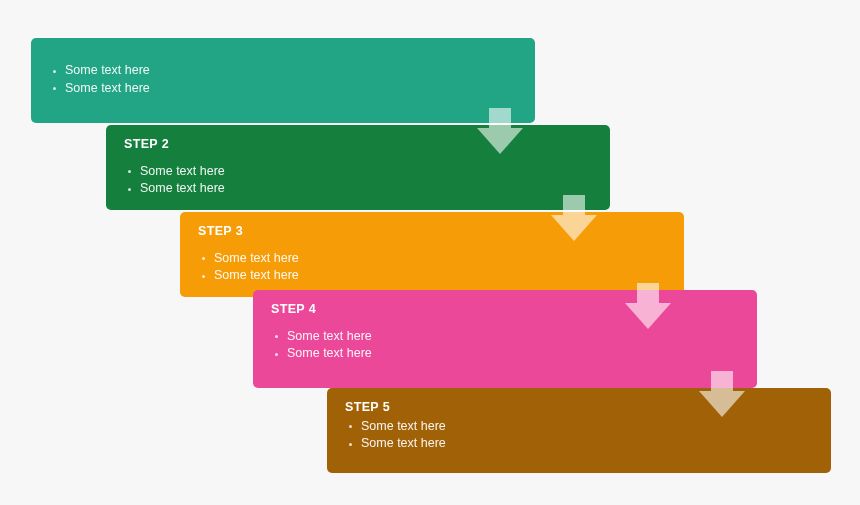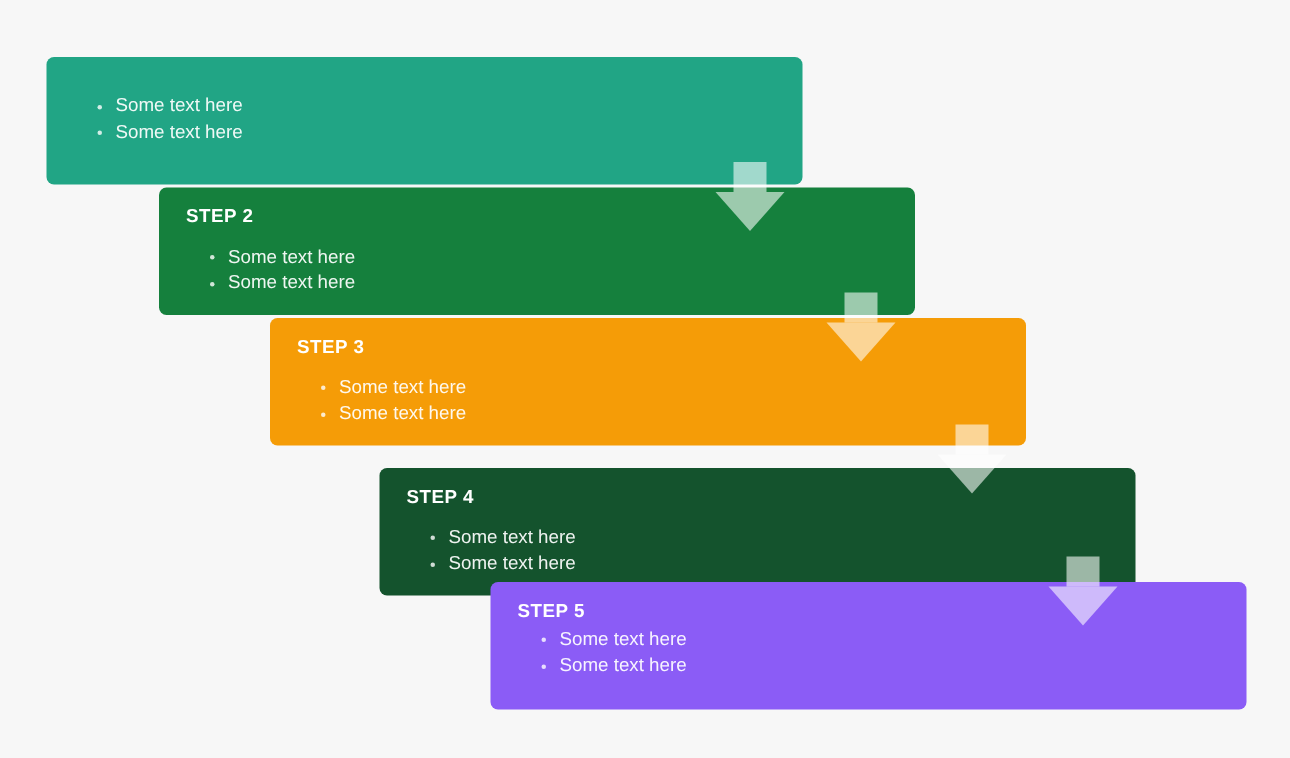--- a/index.html
+++ b/index.html
@@ -36,21 +36,21 @@
     font-size: 12.5px;
     font-weight: bold;
     letter-spacing: 0.35px;
     line-height: 1.1;
     color: #ffffff;
     margin: 0;
   }
 
   .step-list {
     list-style: none;
-    margin: 12px;
+    margin: 0;
     padding: 0;
   }
 
   .step-list li {
     position: relative;
     font-size: 12.5px;
     line-height: 17.5px;
     color: rgba(255,255,255,0.93);
     padding-left: 16px;
     white-space: nowrap;
@@ -106,28 +106,28 @@
         <li>Some text here</li>
       </ul>
     </div>
     <div class="step-box gap-wide" style="left: 180px; top: 212px; width: 504px; height: 85px; background: rgb(245, 156, 7);">
       <div class="step-title">STEP 3</div>
       <ul class="step-list">
         <li>Some text here</li>
         <li>Some text here</li>
       </ul>
     </div>
-    <div class="step-box gap-wide" style="left: 253px; top: 312px; width: 504px; height: 85px; background: #14532d;">
+    <div class="step-box gap-wide" style="left: 253px; top: 290px; width: 504px; height: 98px; background: #ec4899;">
       <div class="step-title">STEP 4</div>
       <ul class="step-list">
         <li>Some text here</li>
         <li>Some text here</li>
       </ul>
     </div>
-    <div class="step-box gap-tight" style="left: 327px; top: 388px; width: 504px; height: 85px; background: #8b5cf6;">
+    <div class="step-box gap-tight" style="left: 327px; top: 388px; width: 504px; height: 85px; background: #a16207;">
       <div class="step-title">STEP 5</div>
       <ul class="step-list">
         <li>Some text here</li>
         <li>Some text here</li>
       </ul>
     </div>
     <div class="arrow arrow-shaft" style="left: 489px; top: 108px; width: 22px; height: 20px; background: rgba(255, 255, 255, 0.58);"></div>
     <div class="arrow arrow-head" style="left: 477px; top: 128px; border-left-width: 23px; border-right-width: 23px; border-top-width: 26px; border-top-color: rgba(255, 255, 255, 0.58);"></div>
     <div class="arrow arrow-shaft" style="left: 563px; top: 195px; width: 22px; height: 20px; background: rgba(255, 255, 255, 0.58);"></div>
     <div class="arrow arrow-head" style="left: 551px; top: 215px; border-left-width: 23px; border-right-width: 23px; border-top-width: 26px; border-top-color: rgba(255, 255, 255, 0.58);"></div>

